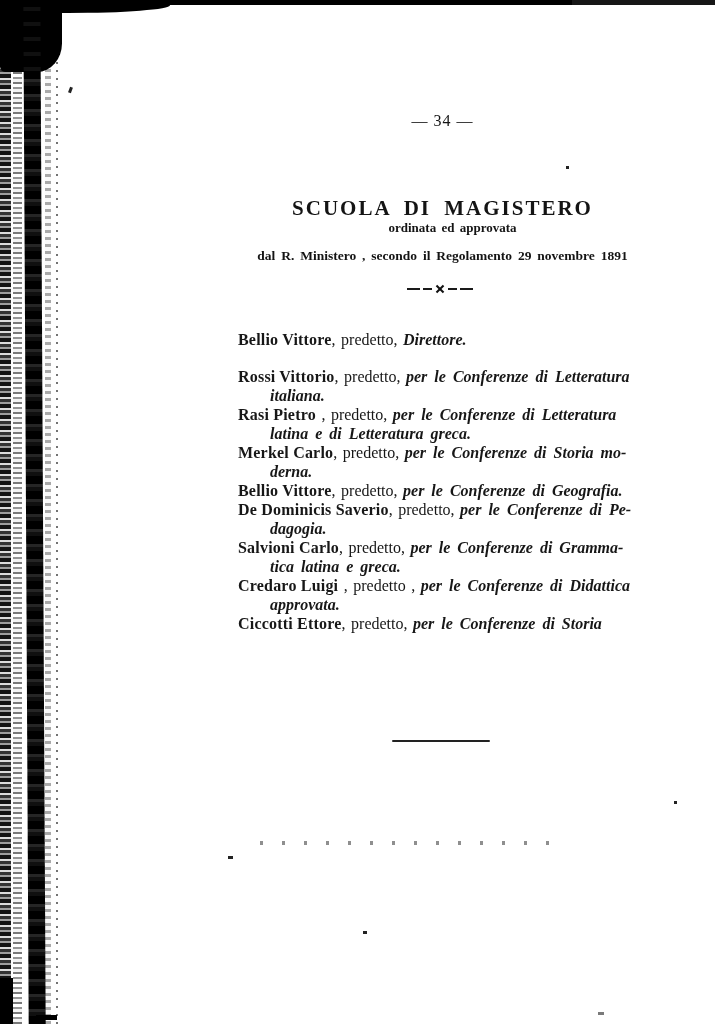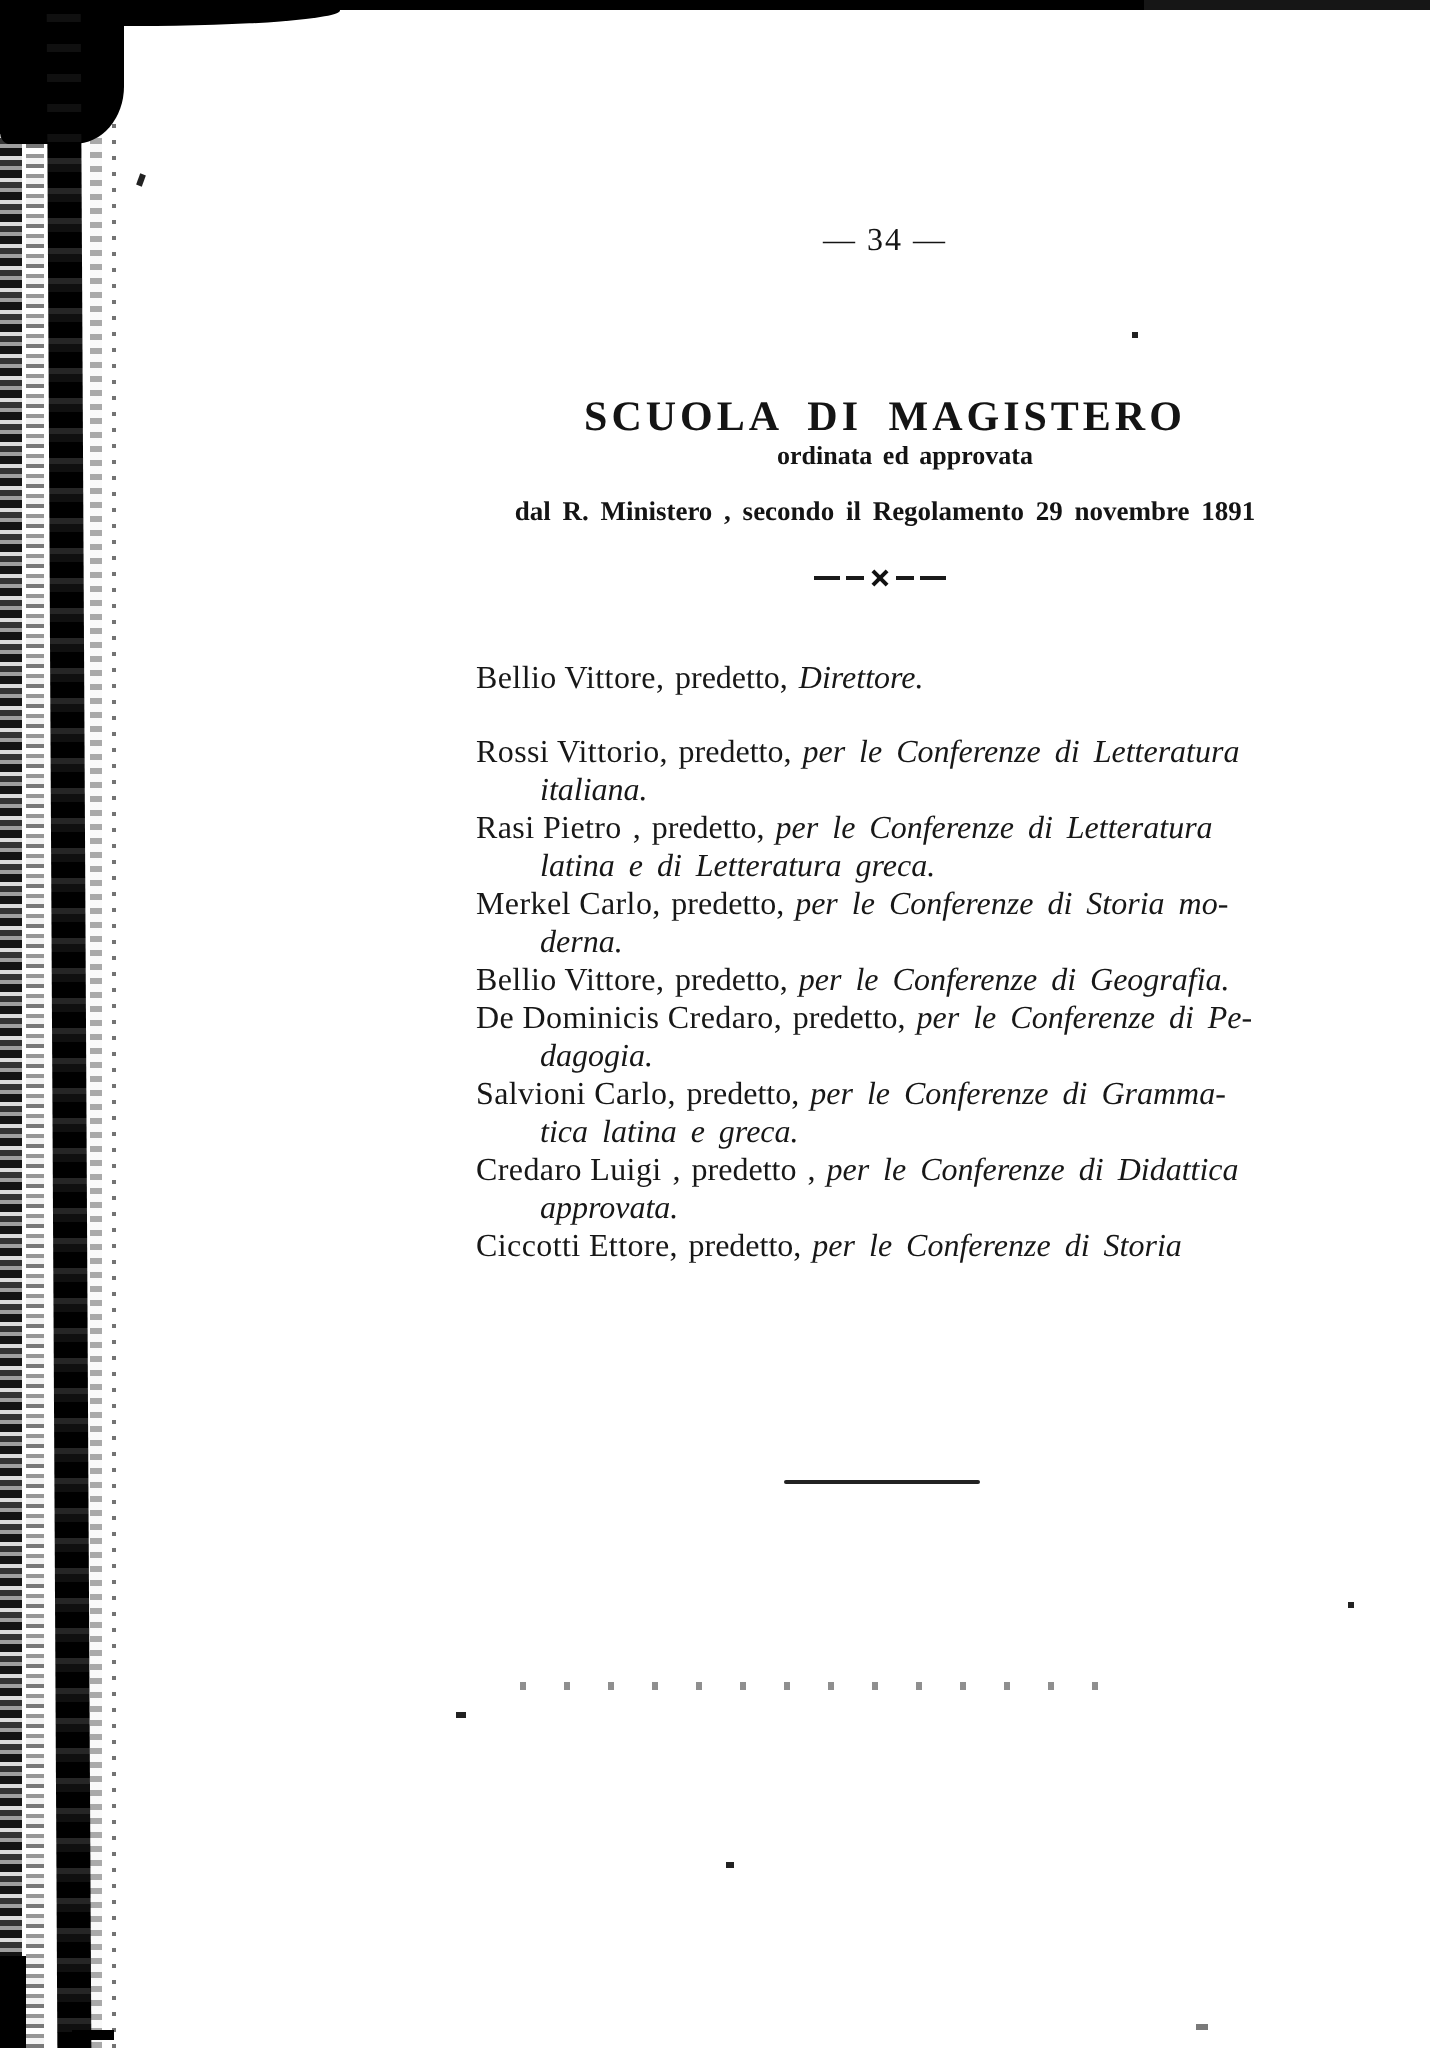--- a/index.html
+++ b/index.html
@@ -57,23 +57,23 @@
   .orn-star::before,.orn-star::after{content:'';position:absolute;left:0;right:0;top:4px;height:2px;background:#111;}
   .orn-star::before{transform:rotate(45deg);}
   .orn-star::after{transform:rotate(-45deg);}
 
   
   .entries{position:absolute;left:238px;top:330px;width:436px;
     font-size:16px;line-height:19px;color:#171717;}
   .entry:first-child{margin-bottom:18px;}
   .line{white-space:nowrap;}
   .line.cont{padding-left:32px;}
-  .seg-bold{font-weight:normal;letter-spacing:.2px;}
+  .seg-bold{font-weight:bold;letter-spacing:.2px;}
   .seg-roman{word-spacing:1.5px;}
-  .seg-italic{font-style:italic;word-spacing:3px;}
+  .seg-italic{font-style:italic;word-spacing:3px;font-weight:bold;}
 
   
   .end-rule{position:absolute;left:392px;top:740px;width:98px;height:2px;
     background:#222;border-radius:1px;}
 </style>
 </head>
 <body>
 
 <div class="page">
 
@@ -103,21 +103,21 @@
         <div class="line cont"><span class="seg-italic">latina e di Letteratura greca.</span></div>
       </div>
       <div class="entry">
         <div class="line"><span class="seg-bold">Merkel Carlo</span><span class="seg-roman">, predetto, </span><span class="seg-italic">per le Conferenze di Storia mo-</span></div>
         <div class="line cont"><span class="seg-italic">derna.</span></div>
       </div>
       <div class="entry">
         <div class="line"><span class="seg-bold">Bellio Vittore</span><span class="seg-roman">, predetto, </span><span class="seg-italic">per le Conferenze di Geografia.</span></div>
       </div>
       <div class="entry">
-        <div class="line"><span class="seg-bold">De Dominicis Credaro</span><span class="seg-roman">, predetto, </span><span class="seg-italic">per le Conferenze di Pe-</span></div>
+        <div class="line"><span class="seg-bold">De Dominicis Saverio</span><span class="seg-roman">, predetto, </span><span class="seg-italic">per le Conferenze di Pe-</span></div>
         <div class="line cont"><span class="seg-italic">dagogia.</span></div>
       </div>
       <div class="entry">
         <div class="line"><span class="seg-bold">Salvioni Carlo</span><span class="seg-roman">, predetto, </span><span class="seg-italic">per le Conferenze di Gramma-</span></div>
         <div class="line cont"><span class="seg-italic">tica latina e greca.</span></div>
       </div>
       <div class="entry">
         <div class="line"><span class="seg-bold">Credaro Luigi</span><span class="seg-roman"> , predetto , </span><span class="seg-italic">per le Conferenze di Didattica</span></div>
         <div class="line cont"><span class="seg-italic">approvata.</span></div>
       </div>

